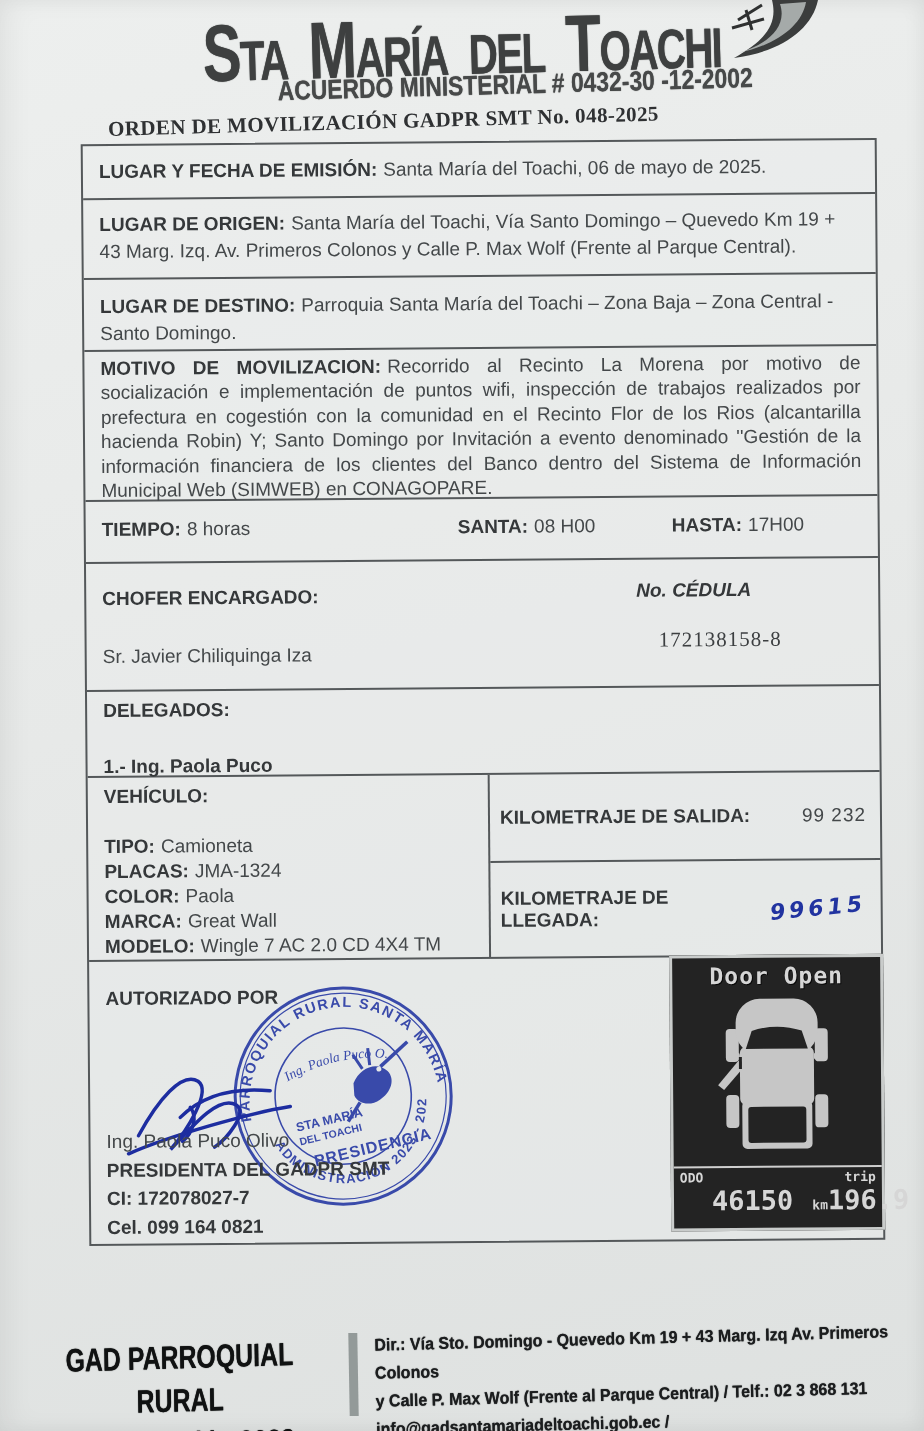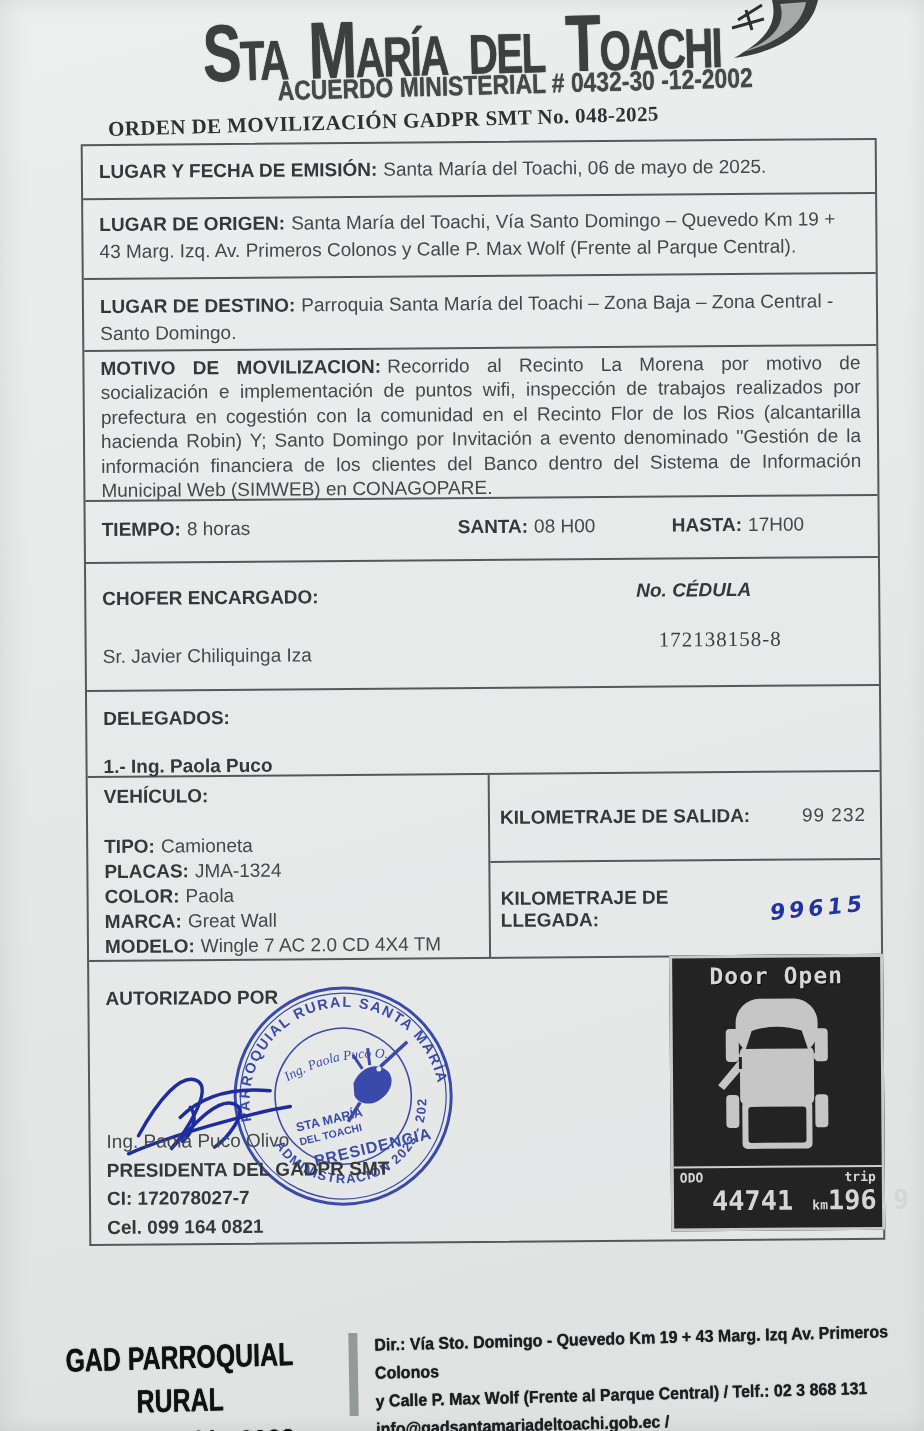--- a/index.html
+++ b/index.html
@@ -54,21 +54,21 @@
   .r-motivo{height:150px;padding-top:5px;line-height:24.4px;text-align:justify;}
   .r-tiempo{height:62px;padding-top:17px;display:flex;}
   .t-desde{position:absolute;left:372px;}
   .t-hasta{position:absolute;left:586px;}
   .r-chofer{height:128px;}
   .chofer-left{position:absolute;left:16px;top:24px;}
   .chofer-name{position:absolute;left:16px;top:82px;color:#44484a;}
   .cedula-head{position:absolute;left:550px;top:20px;font-weight:bold;color:#35383a;font-style:italic;}
   .cedula-num{position:absolute;left:572px;top:68px;font-family:"Liberation Serif",serif;font-size:21px;letter-spacing:1px;color:#3c3f41;}
   .r-delegados{height:86px;}
-  .deleg-label{position:absolute;left:16px;top:16px;}
+  .deleg-label{position:absolute;left:16px;top:8px;}
   .deleg-item{position:absolute;left:16px;top:64px;color:#44484a;}
   .r-vehiculo{height:184px;padding:0;display:flex;}
   .veh-left{width:402px;border-right:2px solid #54585a;box-sizing:border-box;padding:6px 10px 0 16px;line-height:25px;}
   .veh-right{flex:1;display:flex;flex-direction:column;}
   .km-cell{box-sizing:border-box;display:flex;align-items:center;padding:0 14px 0 10px;}
   .km-salida{height:88px;border-bottom:2px solid #54585a;}
   .km-llegada{height:94px;}
   .km-val{margin-left:auto;color:#44484a;letter-spacing:1px;}
   .km-hand{
     margin-left:auto;color:#2133a0;
@@ -265,21 +265,21 @@
             <rect x="36" y="116" width="58" height="36" rx="3"></rect>
             <rect x="27" y="66" width="3" height="12"></rect>
           </g>
         </svg>
         <div class="lcd-bottom">
           <div class="lcd-small">
             <span>ODO</span>
             <span>trip</span>
           </div>
           <div class="lcd-big">
-            <span class="lcd-odo">44741</span>
+            <span class="lcd-odo">46150</span>
             <span class="lcd-unit">km</span>
             <span class="lcd-trip">196.9</span>
           </div>
         </div>
       </div>
     </div>
 
   </div>
 
   <div class="footer-left">

